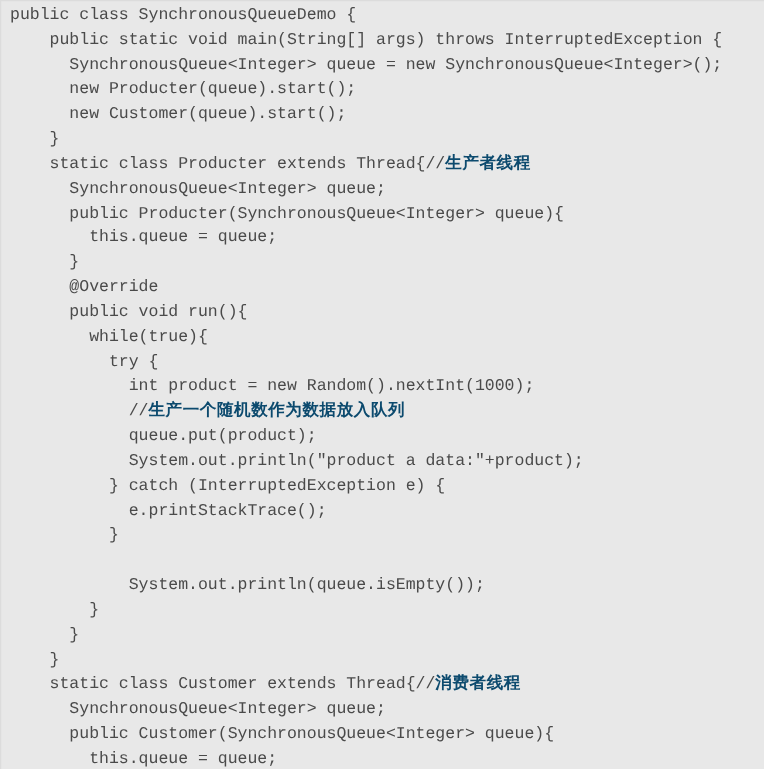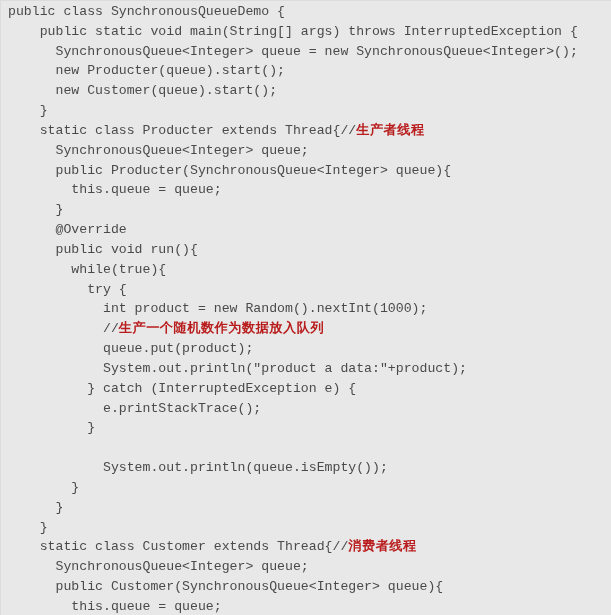--- a/index.html
+++ b/index.html
@@ -26,21 +26,21 @@
     line-height: 19.84px;
     color: #4a4a4a;
     white-space: pre;
   }
   .code-line {
     height: 19.84px;
     white-space: pre;
   }
   .cjk-comment {
     font-weight: bold;
-    color: #b91c1c;
+    color: #0c4a6e;
     font-family: "Liberation Mono", "DejaVu Sans Mono", sans-serif;
     letter-spacing: 0.5px;
     margin-top: 28px;
   }
 </style>
 </head>
 <body>
 
 <div class="code-page">
   <pre class="code-block" id="code-block"><div class="code-line"><span>public class SynchronousQueueDemo {</span></div><div class="code-line"><span>    public static void main(String[] args) throws InterruptedException {</span></div><div class="code-line"><span>      SynchronousQueue&lt;Integer&gt; queue = new SynchronousQueue&lt;Integer&gt;();</span></div><div class="code-line"><span>      new Producter(queue).start();</span></div><div class="code-line"><span>      new Customer(queue).start();</span></div><div class="code-line"><span>    }</span></div><div class="code-line"><span>    static class Producter extends Thread{//</span><span class="cjk-comment">生产者线程</span></div><div class="code-line"><span>      SynchronousQueue&lt;Integer&gt; queue;</span></div><div class="code-line"><span>      public Producter(SynchronousQueue&lt;Integer&gt; queue){</span></div><div class="code-line"><span>        this.queue = queue;</span></div><div class="code-line"><span>      }</span></div><div class="code-line"><span>      @Override</span></div><div class="code-line"><span>      public void run(){</span></div><div class="code-line"><span>        while(true){</span></div><div class="code-line"><span>          try {</span></div><div class="code-line"><span>            int product = new Random().nextInt(1000);</span></div><div class="code-line"><span>            //</span><span class="cjk-comment">生产一个随机数作为数据放入队列</span></div><div class="code-line"><span>            queue.put(product);</span></div><div class="code-line"><span>            System.out.println("product a data:"+product);</span></div><div class="code-line"><span>          } catch (InterruptedException e) {</span></div><div class="code-line"><span>            e.printStackTrace();</span></div><div class="code-line"><span>          }</span></div><div class="code-line"><span>&nbsp;</span></div><div class="code-line"><span>            System.out.println(queue.isEmpty());</span></div><div class="code-line"><span>        }</span></div><div class="code-line"><span>      }</span></div><div class="code-line"><span>    }</span></div><div class="code-line"><span>    static class Customer extends Thread{//</span><span class="cjk-comment">消费者线程</span></div><div class="code-line"><span>      SynchronousQueue&lt;Integer&gt; queue;</span></div><div class="code-line"><span>      public Customer(SynchronousQueue&lt;Integer&gt; queue){</span></div><div class="code-line"><span>        this.queue = queue;</span></div></pre>

